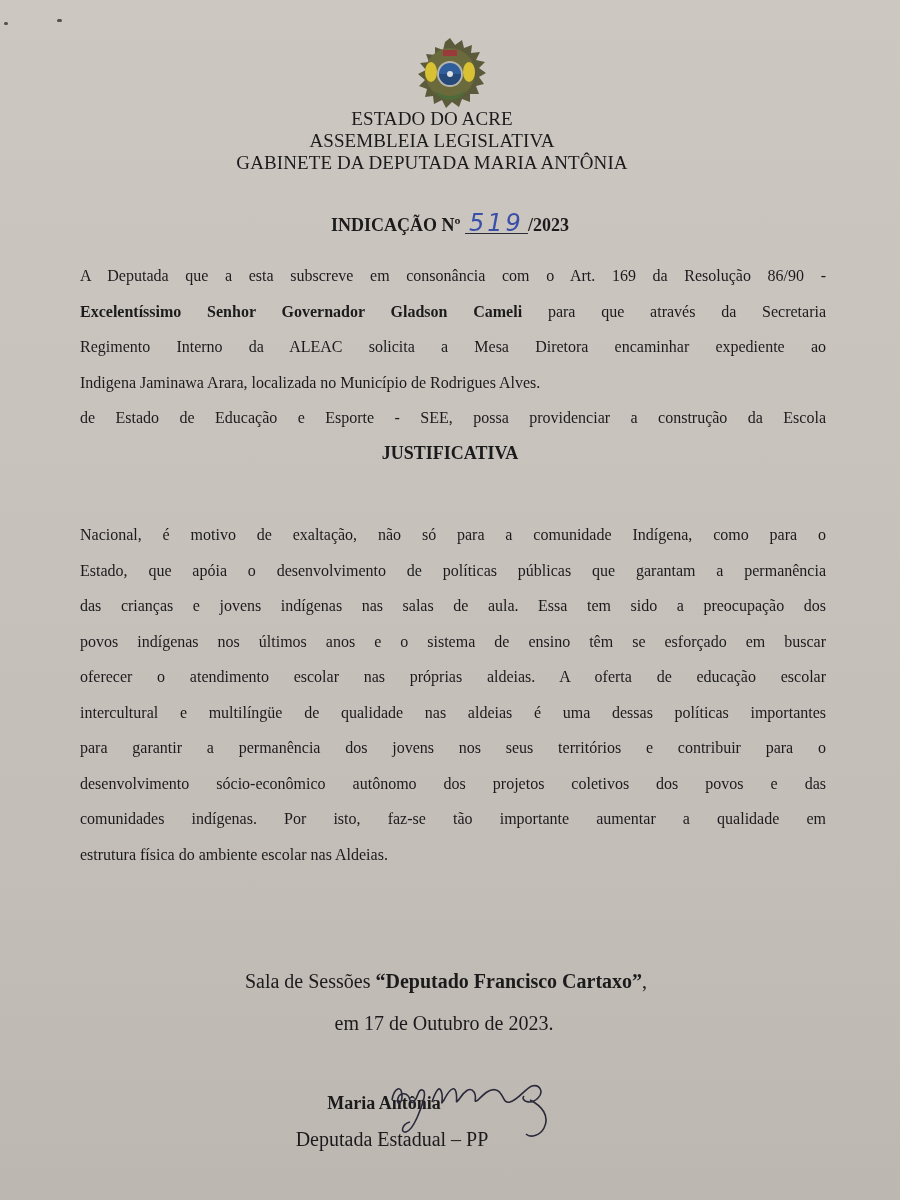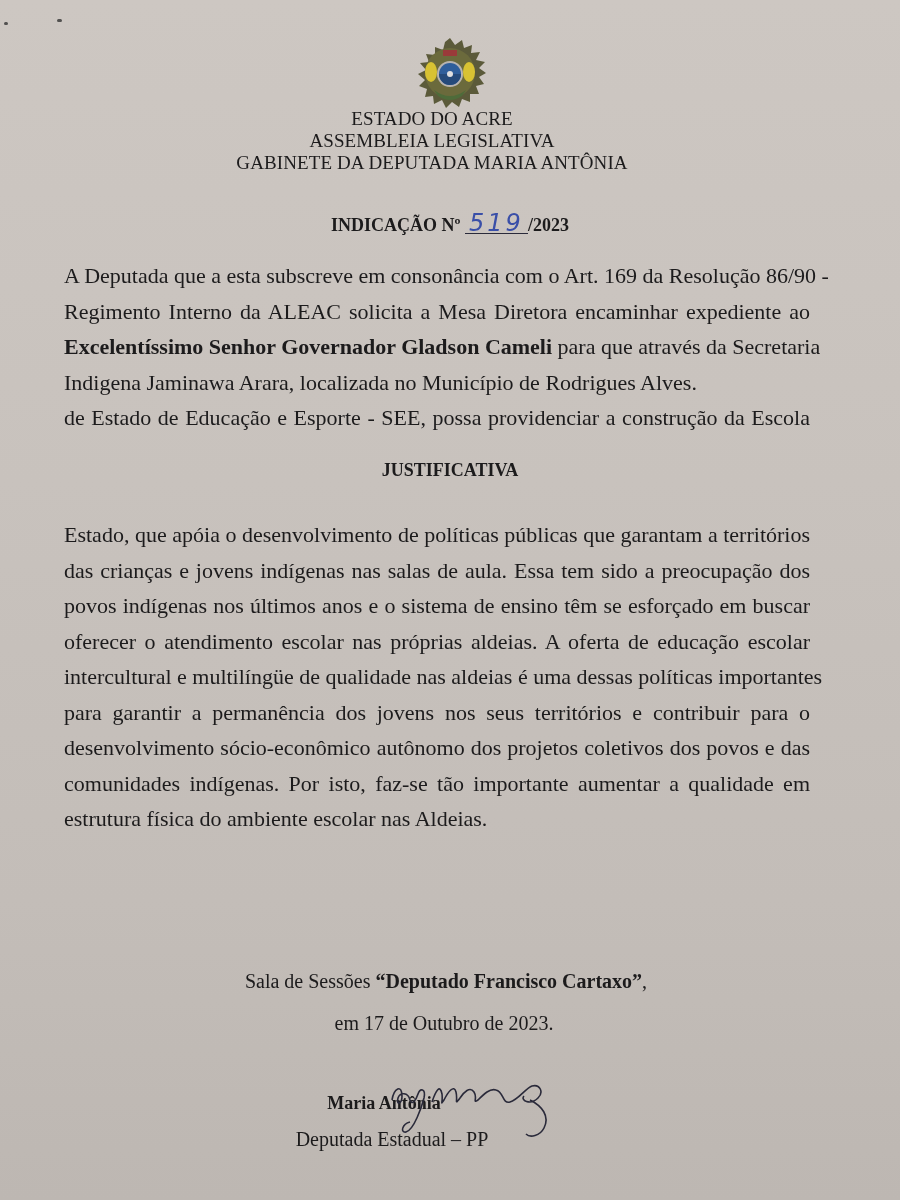--- a/index.html
+++ b/index.html
@@ -64,43 +64,43 @@
       font-size: 24px;
       border-bottom: 1.5px solid #2a2a3a;
       padding: 0 4px;
       min-width: 48px;
       text-align: center;
       line-height: 20px;
       letter-spacing: 3px;
     }
     .para {
       position: absolute;
-      left: 64px;
+      left: 80px;
       width: 746px;
-      font-size: 22px;
+      font-size: 16px;
       line-height: 35.5px;
       text-align: justify;
       text-align-last: left;
     }
     .para .line {
       display: block;
       text-align: justify;
       text-align-last: justify;
       white-space: nowrap;
       height: 35.5px;
     }
     .para .line.last {
       text-align-last: left;
     }
     .p1 { top: 258px; }
     .p2 { top: 517px; }
     b { font-weight: bold; }
     .section-title {
       position: absolute;
-      top: 460px;
+      top: 443px;
       left: 0;
       width: 900px;
       text-align: center;
       font-weight: bold;
       font-size: 18px;
     }
     .closing {
       position: absolute;
       top: 960px;
       left: 0;
@@ -172,30 +172,31 @@
     <div>ASSEMBLEIA LEGISLATIVA</div>
     <div>GABINETE DA DEPUTADA MARIA ANTÔNIA</div>
   </div>
 
   <div class="doc-title">
     <span>INDICAÇÃO Nº </span><span class="handwritten-num">519</span><span>/2023</span>
   </div>
 
   <div class="para p1">
     <span class="line">A Deputada que a esta subscreve em consonância com o Art. 169 da Resolução 86/90 -</span>
+    <span class="line"><b>Excelentíssimo Senhor Governador Gladson Cameli</b> <span>para que através da Secretaria</span></span>
     <span class="line">Regimento Interno da ALEAC solicita a Mesa Diretora encaminhar expediente ao</span>
-    <span class="line"><b>Excelentíssimo Senhor Governador Gladson Cameli</b> <span>para que através da Secretaria</span></span>
     <span class="line last">Indigena Jaminawa Arara, localizada no Município de Rodrigues Alves.</span>
     <span class="line">de Estado de Educação e Esporte - SEE, possa providenciar a construção da Escola</span>
   </div>
 
   <div class="section-title">JUSTIFICATIVA</div>
 
   <div class="para p2">
-    <span class="line">Estado, que apóia o desenvolvimento de políticas públicas que garantam a territórios</span>
+    <span class="line">Nacional, é motivo de exaltação, não só para a comunidade Indígena, como para o</span>
+    <span class="line">Estado, que apóia o desenvolvimento de políticas públicas que garantam a permanência</span>
     <span class="line">das crianças e jovens indígenas nas salas de aula. Essa tem sido a preocupação dos</span>
     <span class="line">povos indígenas nos últimos anos e o sistema de ensino têm se esforçado em buscar</span>
     <span class="line">oferecer o atendimento escolar nas próprias aldeias. A oferta de educação escolar</span>
     <span class="line">intercultural e multilíngüe de qualidade nas aldeias é uma dessas políticas importantes</span>
     <span class="line">para garantir a permanência dos jovens nos seus territórios e contribuir para o</span>
     <span class="line">desenvolvimento sócio-econômico autônomo dos projetos coletivos dos povos e das</span>
     <span class="line">comunidades indígenas. Por isto, faz-se tão importante aumentar a qualidade em</span>
     <span class="line last">estrutura física do ambiente escolar nas Aldeias.</span>
   </div>
 

